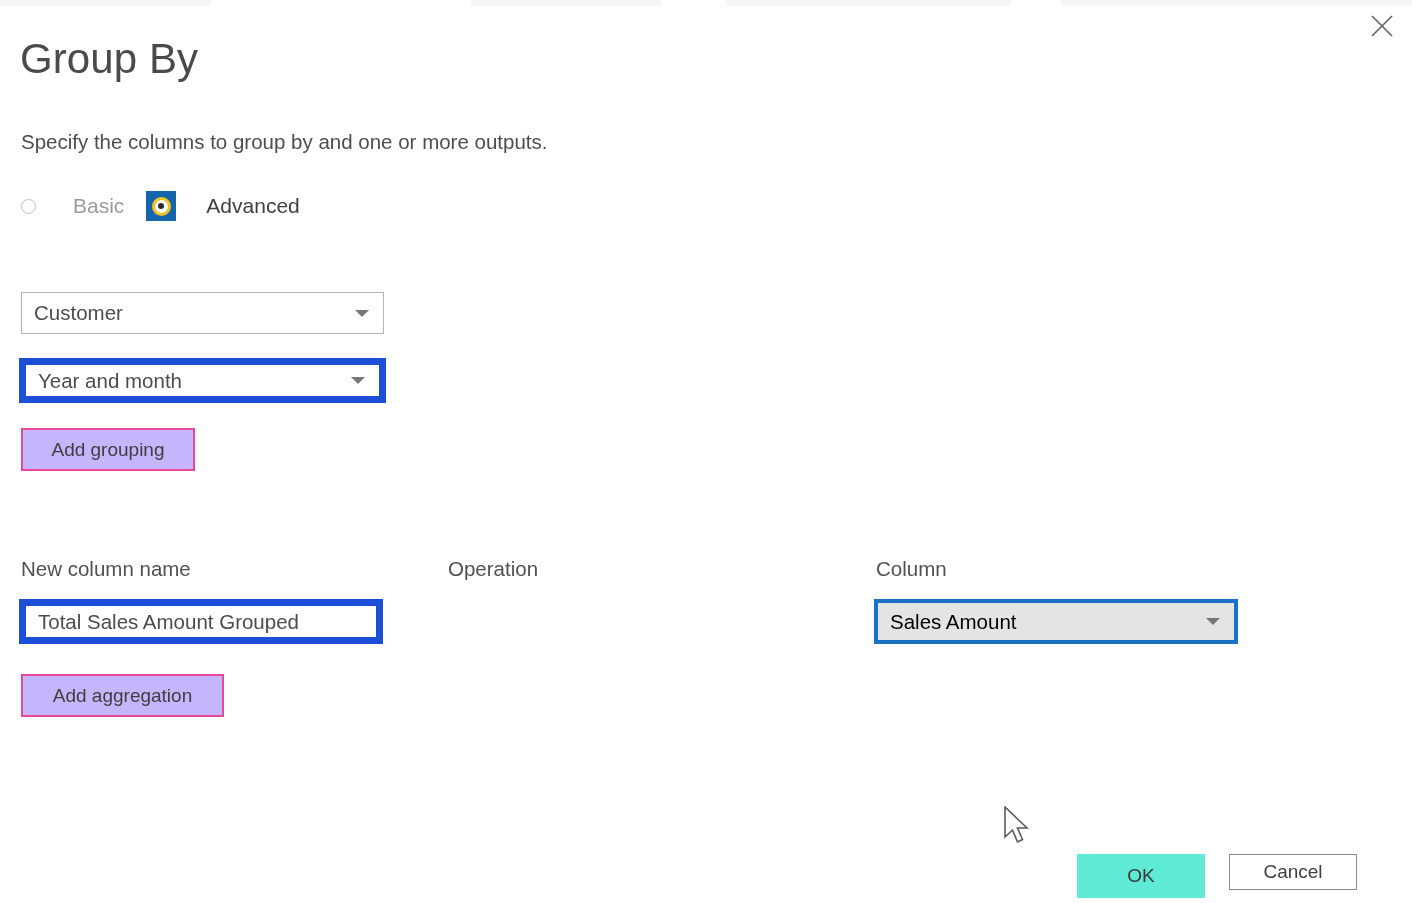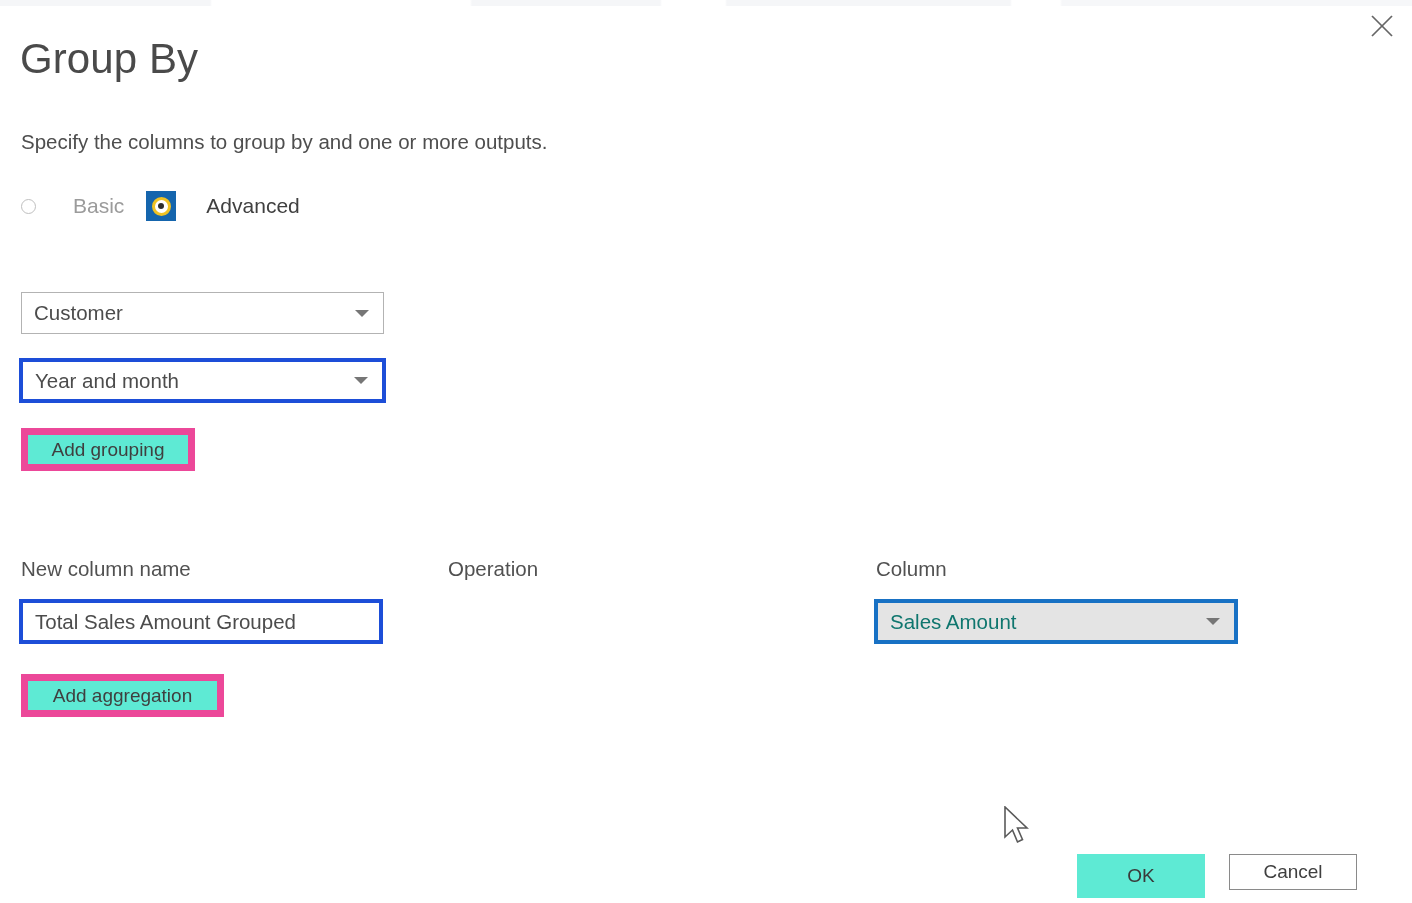--- a/index.html
+++ b/index.html
@@ -164,34 +164,34 @@
     border-right: 7px solid transparent;
     border-top: 7px solid #767676;
   }
 
   
   .box-plain {
     border: 1px solid #b3b3b3;
   }
   
   .box-focus {
-    border: 4px solid #1d4ed8;
+    border: 7px solid #1d4ed8;
   }
   .box-focus-gray {
     border: 4px solid #1871c4;
     background: #e4e4e4;
   }
-  .box-focus-gray .fval { color: #0f766e; }
+  .box-focus-gray .fval { color: #000000; }
 
   
   .pushbtn {
     position: absolute;
     box-sizing: border-box;
-    border: 7px solid #ec4899;
-    background: #5eead4;
+    border: 2px solid #ec4899;
+    background: #c4b5fd;
     display: flex;
     align-items: center;
     justify-content: center;
     font-size: 19px;
     color: #3f3f3f;
     cursor: pointer;
   }
 
   
   .collabel {

